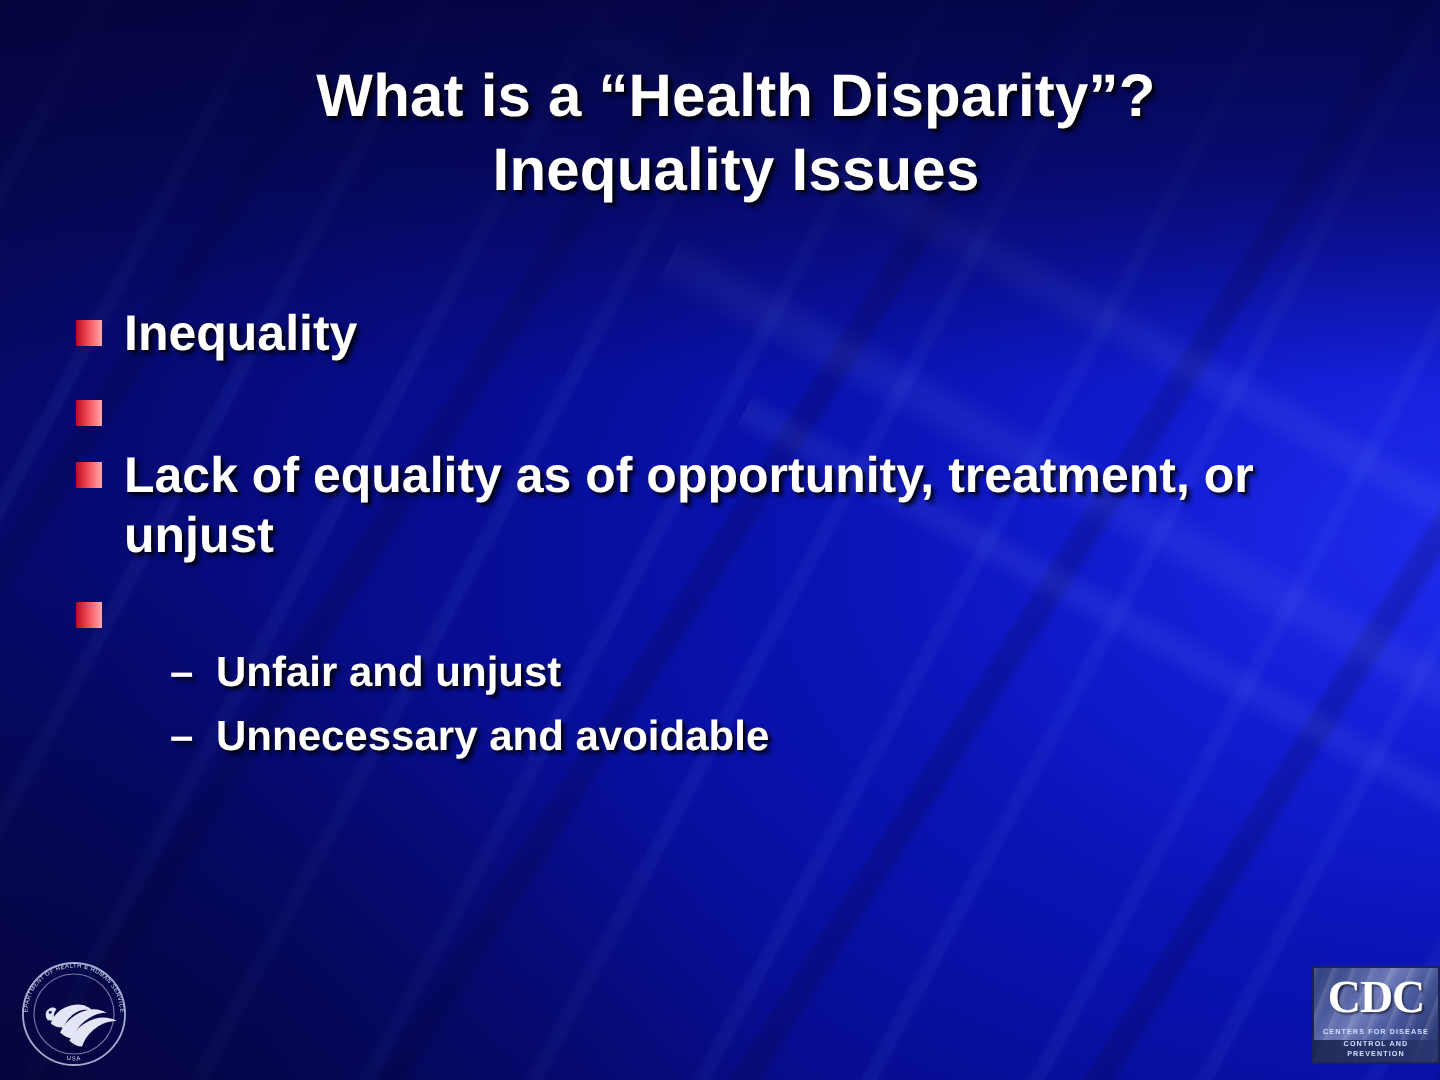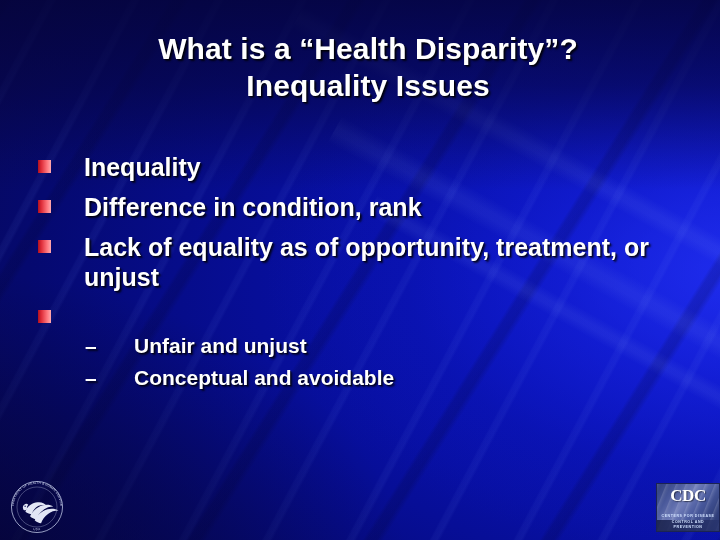--- a/index.html
+++ b/index.html
@@ -123,21 +123,20 @@
     position: absolute;
     left: 38px;
     top: 152px;
     right: 60px;
     z-index: 5;
   }
   .bullet-row {
     display: flex;
     align-items: flex-start;
     margin-bottom: 10px;
-    gap: 22px;
   }
   .bullet-marker {
     flex: 0 0 auto;
     width: 13px;
     height: 13px;
     margin-top: 8px;
     margin-right: 11px;
     background: linear-gradient(to right, #b01020 0%, #e0303c 28%, #ff7a80 72%, #ffa9ad 100%);
   }
   .bullet-text {
@@ -167,21 +166,20 @@
     text-shadow: 2px 2px 2px rgba(0,0,0,0.7);
   }
   .sub-text {
     font-size: 21px;
     font-weight: bold;
     color: #ffffff;
     line-height: 1.2;
     text-shadow:
       2px 2px 2px rgba(0,0,0,0.7),
       1px 1px 0 rgba(0,0,0,0.5);
-    margin-left: 26px;
   }
 
   
   .hhs-logo {
     position: absolute;
     left: 8px;
     bottom: 4px;
     width: 58px;
     height: 58px;
     z-index: 6;
@@ -208,21 +206,21 @@
       rgba(255,255,255,0.00) 4px,
       rgba(255,255,255,0.14) 5px,
       rgba(255,255,255,0.05) 7px,
       rgba(255,255,255,0.00) 9px);
   }
   .cdc-word {
     position: absolute;
     left: 0; right: 0;
     top: 2px;
     text-align: center;
-    font-size: 17px;
+    font-size: 23px;
     font-weight: bold;
     color: #ffffff;
     letter-spacing: -0.5px;
     font-family: "Liberation Serif", serif;
     text-shadow: 1px 1px 1px rgba(0,0,0,0.5);
   }
   .cdc-tag {
     position: absolute;
     left: 0; right: 0;
     bottom: 1px;
@@ -262,40 +260,39 @@
 
   <div class="body-block">
 
     <div class="bullet-row">
       <span class="bullet-marker"></span>
       <span class="bullet-text">Inequality</span>
     </div>
 
     <div class="bullet-row">
       <span class="bullet-marker"></span>
-      <span class="bullet-text">Difference in condition, rank</span>
     </div>
 
     <div class="bullet-row">
       <span class="bullet-marker"></span>
       <span class="bullet-text">Lack of equality as of opportunity, treatment, or unjust</span>
     </div>
 
     <div class="bullet-row">
       <span class="bullet-marker"></span>
     </div>
 
     <div class="sub-row">
       <span class="sub-marker">–</span>
       <span class="sub-text">Unfair and unjust</span>
     </div>
 
     <div class="sub-row">
       <span class="sub-marker">–</span>
-      <span class="sub-text">Conceptual and avoidable</span>
+      <span class="sub-text">Unnecessary and avoidable</span>
     </div>
 
   </div>
 
   <div class="hhs-logo">
     <svg viewBox="0 0 100 100" width="58" height="58" aria-hidden="true">
       <defs>
         <path id="arcTop" d="M 50,50 m -40,0 a 40,40 0 1,1 80,0" fill="none"></path>
         <path id="arcBot" d="M 50,50 m -40,0 a 40,40 0 1,0 80,0" fill="none"></path>
       </defs>

